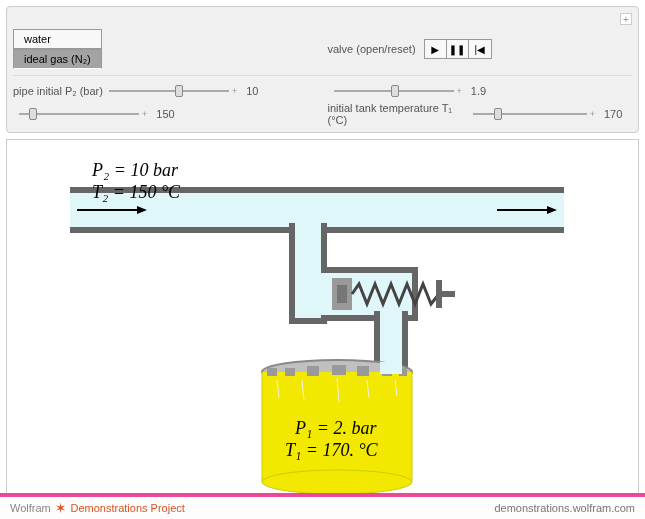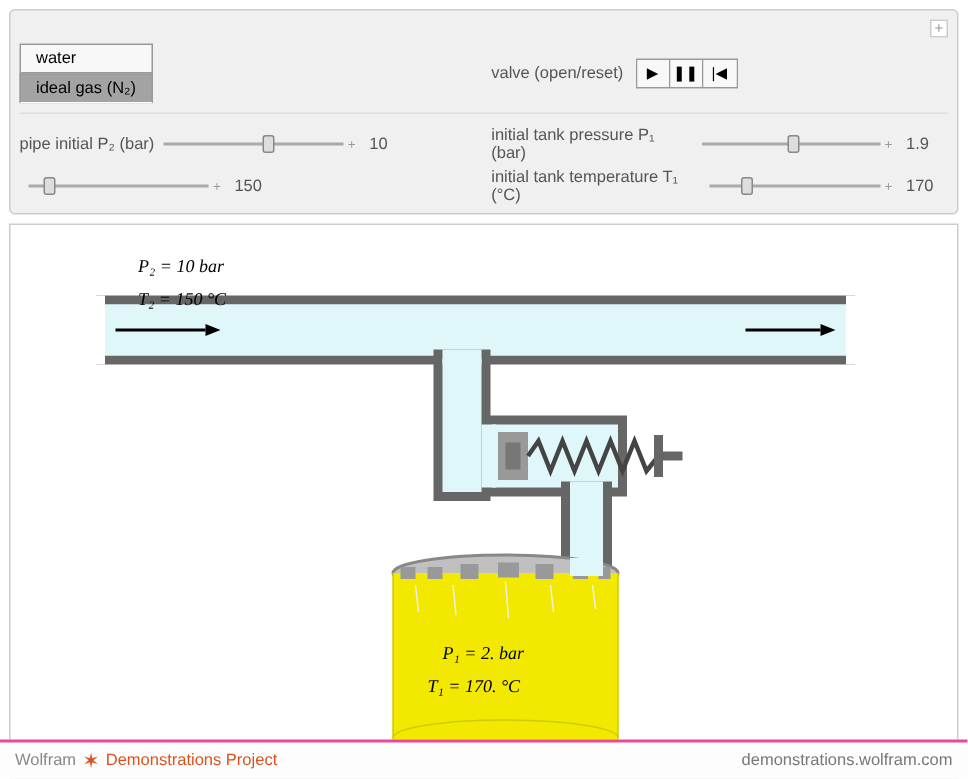--- a/index.html
+++ b/index.html
@@ -132,39 +132,39 @@
   border-top: 1px solid #ddd;
   margin: 2px 0 4px 0;
 }
 .footer {
   position: absolute;
   bottom: 0;
   left: 0;
   right: 0;
   height: 26px;
   background: #fdfdfd;
-  border-top: 2px solid #ec4899;
+  border-top: 4px solid #ec4899;
   display: flex;
   align-items: center;
   justify-content: space-between;
   padding: 0 10px;
   font-size: 11px;
   color: #777;
 }
 .footer-left { display:flex; align-items:center; gap:4px; }
 .wolfram-icon {
   color: #d9531e;
   font-size: 14px;
 }
 .brand-wolfram { color:#888; }
 .brand-demo { color:#d9531e; }
 .annot {
   position: absolute;
   font-family: "Times New Roman", serif;
-  font-size: 12px;
+  font-size: 18px;
   font-style: italic;
   color: #000;
 }
 svg { display:block; }
 </style>
 </head>
 <body>
 
 <div class="panel controls-panel">
   <div style="display:flex; justify-content:flex-end;">
@@ -191,21 +191,20 @@
     <div class="controls-left">
       <span class="ctrl-label">pipe initial P₂ (bar)</span>
       <div class="slider" style="margin-left:6px;">
         <div class="slider-track"></div>
         <div class="slider-thumb" style="left:55%;"></div>
       </div>
       <span class="mini-plus">+</span>
       <span class="ctrl-value">10</span>
     </div>
     <div class="controls-right">
-      <span class="ctrl-label">initial tank pressure P₁ (bar)</span>
       <div class="slider" style="margin-left:6px;">
         <div class="slider-track"></div>
         <div class="slider-thumb" style="left:48%;"></div>
       </div>
       <span class="mini-plus">+</span>
       <span class="ctrl-value">1.9</span>
     </div>
   </div>
   <div class="controls-row">
     <div class="controls-left">

